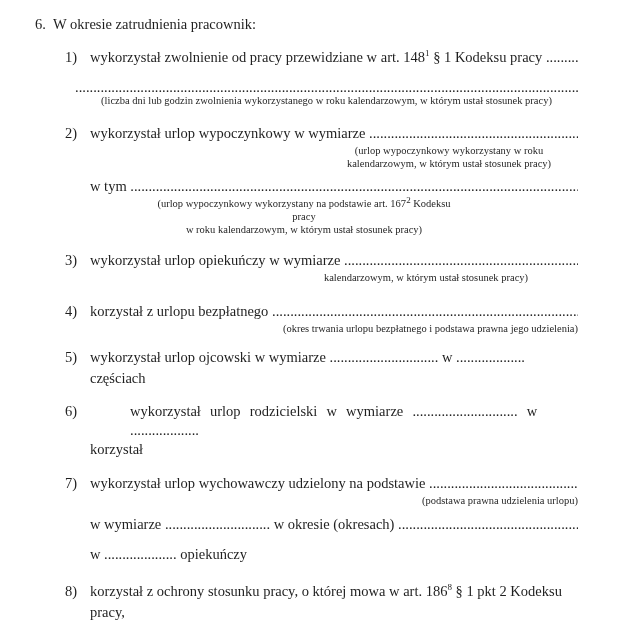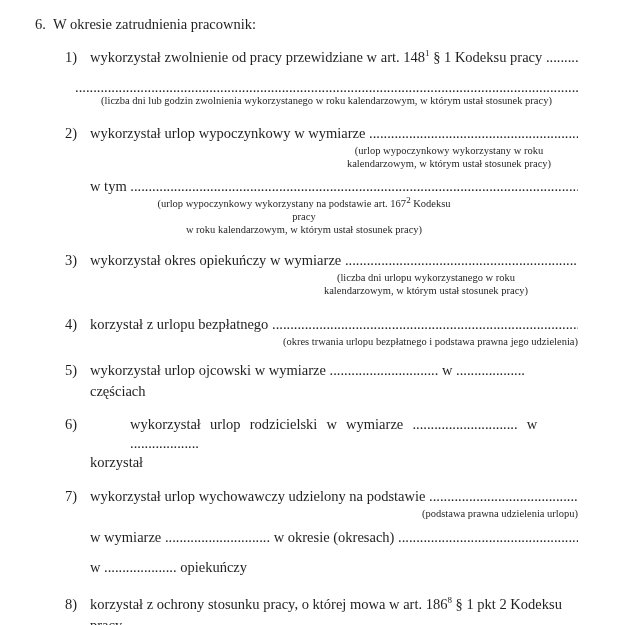--- a/index.html
+++ b/index.html
@@ -79,23 +79,22 @@
       <div class="cap cap-sub">
         <div><span>(urlop wypoczynkowy wykorzystany na podstawie art. 167</span><sup>2</sup><span> Kodeksu pracy</span></div>
         <div>w roku kalendarzowym, w którym ustał stosunek pracy)</div>
       </div>
     </div>
   </div>
 
   <div class="item mt-item3">
     <span class="num">3)</span>
     <div class="body">
-      <div class="line clip"><span>wykorzystał okres opiekuńczy w wymiarze </span><span class="leader">................................................................................................................................................................</span></div>
+      <div class="line clip"><span>wykorzystał urlop opiekuńczy w wymiarze </span><span class="leader">................................................................................................................................................................</span></div>
       <div class="cap cap-i3">
-        <div>(liczba dni urlopu wykorzystanego w roku</div>
         <div>kalendarzowym, w którym ustał stosunek pracy)</div>
       </div>
     </div>
   </div>
 
   <div class="item mt-item4">
     <span class="num">4)</span>
     <div class="body">
       <div class="line clip"><span>korzystał z urlopu bezpłatnego </span><span class="leader">................................................................................................................................................................</span></div>
       <div class="cap cap-right">(okres trwania urlopu bezpłatnego i podstawa prawna jego udzielenia)</div>

